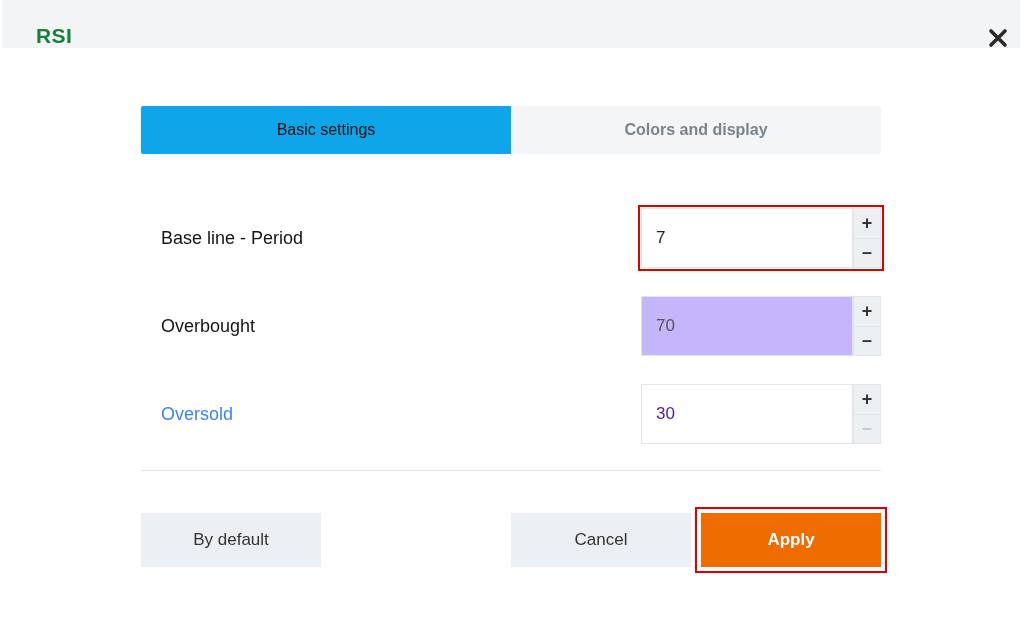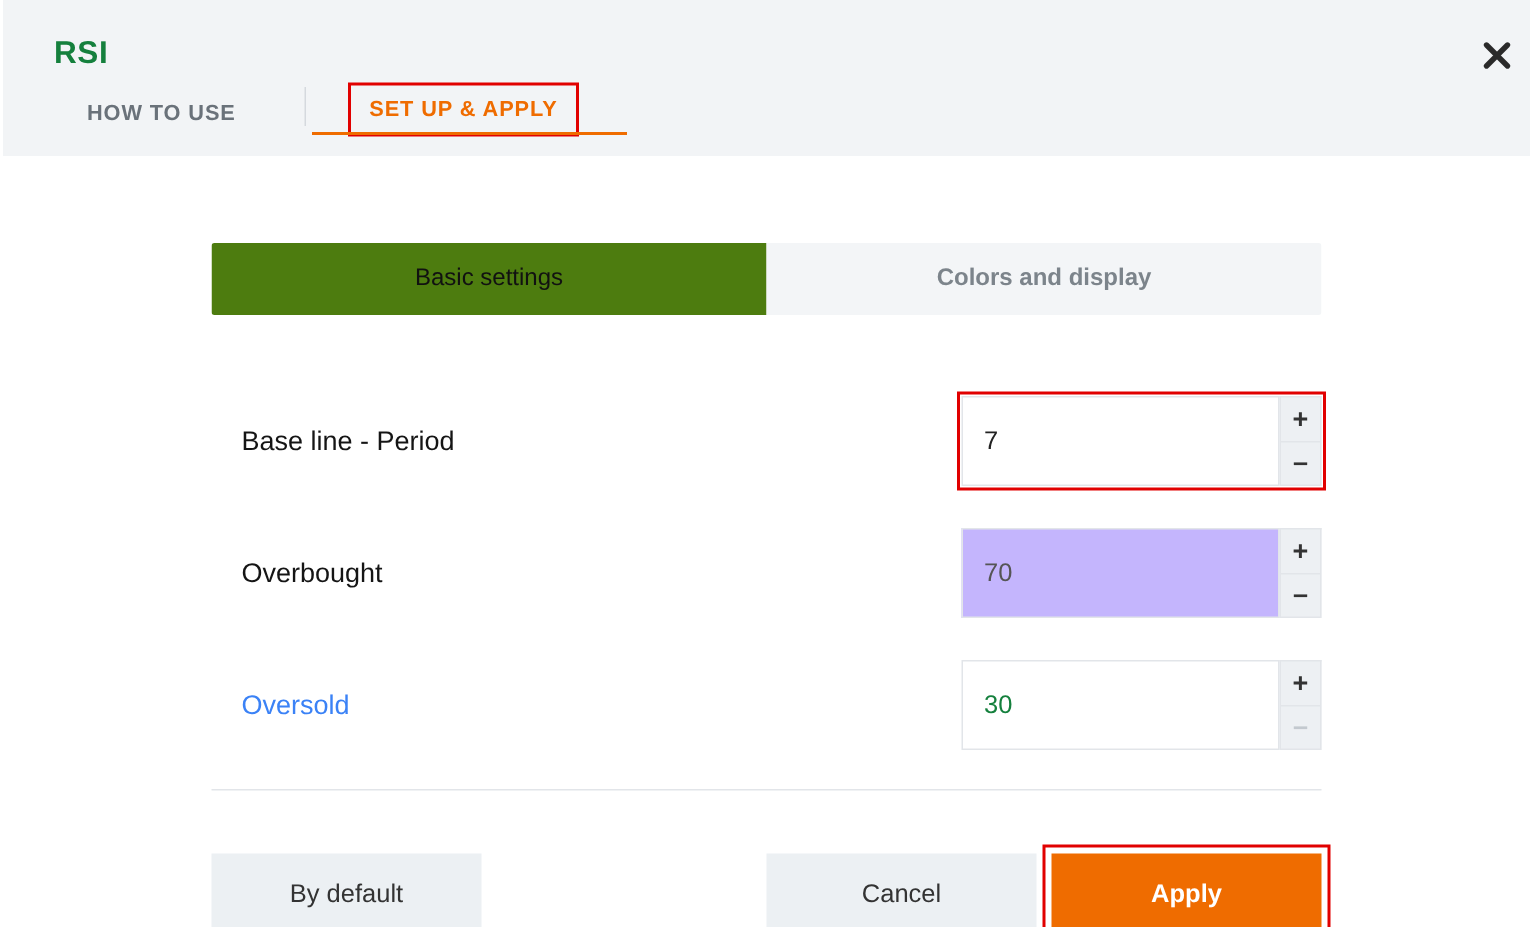--- a/index.html
+++ b/index.html
@@ -16,33 +16,33 @@
     .nav-item.active { color: #ef6c00; position: relative; }
     .nav-item.active::after { content:""; position:absolute; left:-26px; right:-34px; bottom:-1px; height:2px; background:#ef6c00; }
     .nav-item.boxed { border: 2px solid #e10000; padding: 8px 12px; height: auto; align-self: center; margin-bottom: 7px; }
 
     
     .content { width: 740px; margin: 58px auto 0 auto; }
 
     
     .segmented { display: flex; width: 100%; border-radius: 2px; overflow: hidden; }
     .seg { flex: 1; height: 48px; display:flex; align-items:center; justify-content:center; font-size: 16px; cursor:pointer;font-weight:bold; }
-    .seg.active { background:#4d7c0f; color:#111; font-weight:500; }
+    .seg.active { background:#0ea5e9; color:#111; font-weight:500; }
     .seg.inactive { background:#f3f5f7; color:#7c848b; }
 
     
     .rows { margin-top: 52px; }
     .row { display:flex; align-items:center; justify-content:space-between; margin-bottom: 24px; height: 64px; margin-left: 20px; }
     .row .label { font-size: 18px; color:#151515; }
     .row.disabled .label { color:#3b82f6; }
 
     .stepper-wrap { display:flex; gap:0; align-items:stretch; height:60px; }
     .stepper-input { width: 212px; height: 60px; padding: 0 14px; font-size:17px; color:#222; border:1px solid #e2e5e9; }
     .stepper-input.filled { background:#c4b5fd; color:#555; }
-    .stepper-input.disabled { background:#fff; color:#15803d; }
+    .stepper-input.disabled { background:#fff; color:#4c1d95; }
     .stepper-btns { display:flex; flex-direction:column; width:28px; }
     .sbtn { flex:1; height:30px; border:1px solid #e2e5e9; background:#edf0f3; font-size:18px; font-weight:700; color:#333; display:flex;align-items:center;justify-content:center; cursor:pointer;}
     .sbtn:first-child { border-bottom:none; }
     .sbtn.dim { color:#c3c9cf; }
 
     .red-outline { outline: 2px solid #e10000; outline-offset: 1px; }
 
     .divider { height:1px; background:#e2e5e9; margin-top: 2px; }
 
     
@@ -58,25 +58,20 @@
 <body>
 
 <div class="header">
   <div class="title-row">
     <div class="title">RSI</div>
   </div>
   <div class="close">
     <svg width="20" height="20" viewBox="0 0 20 20">
         <path d="M3 3 L17 17 M17 3 L3 17" stroke="#2a2a2a" stroke-width="3.6" stroke-linecap="round"></path>
       </svg>
-  </div>
-  <div class="nav">
-    <div class="nav-item">HOW TO USE</div>
-    <div class="nav-divider"></div>
-    <div class="nav-item active boxed">SET UP &amp; APPLY</div>
   </div>
 </div>
 
 <div class="content">
 
   <div class="segmented">
     <div class="seg active">Basic settings</div>
     <div class="seg inactive">Colors and display</div>
   </div>
 

